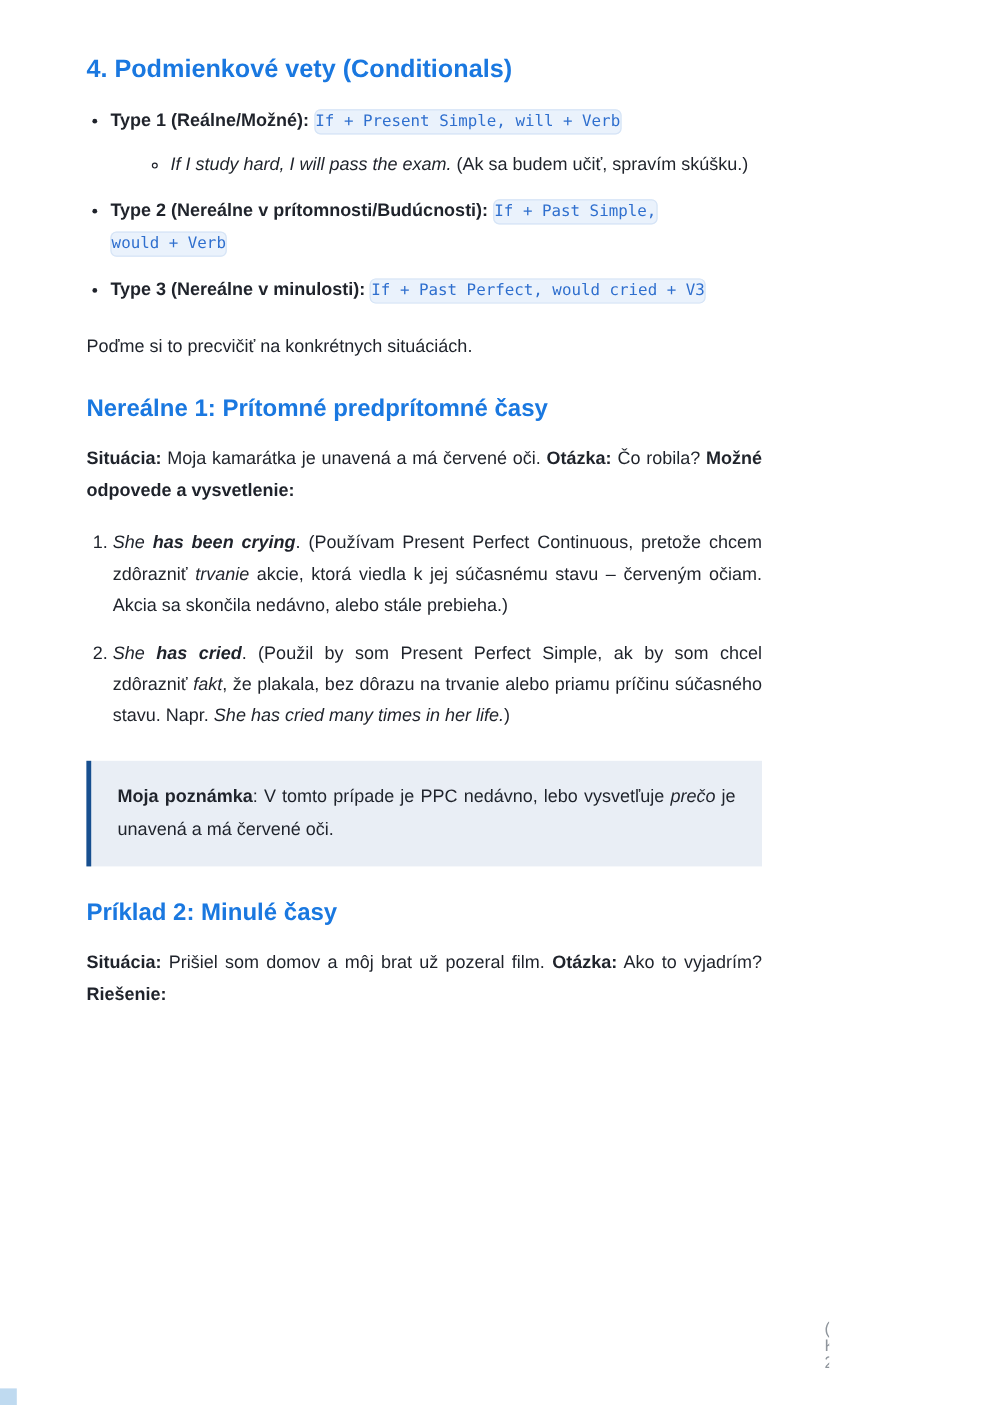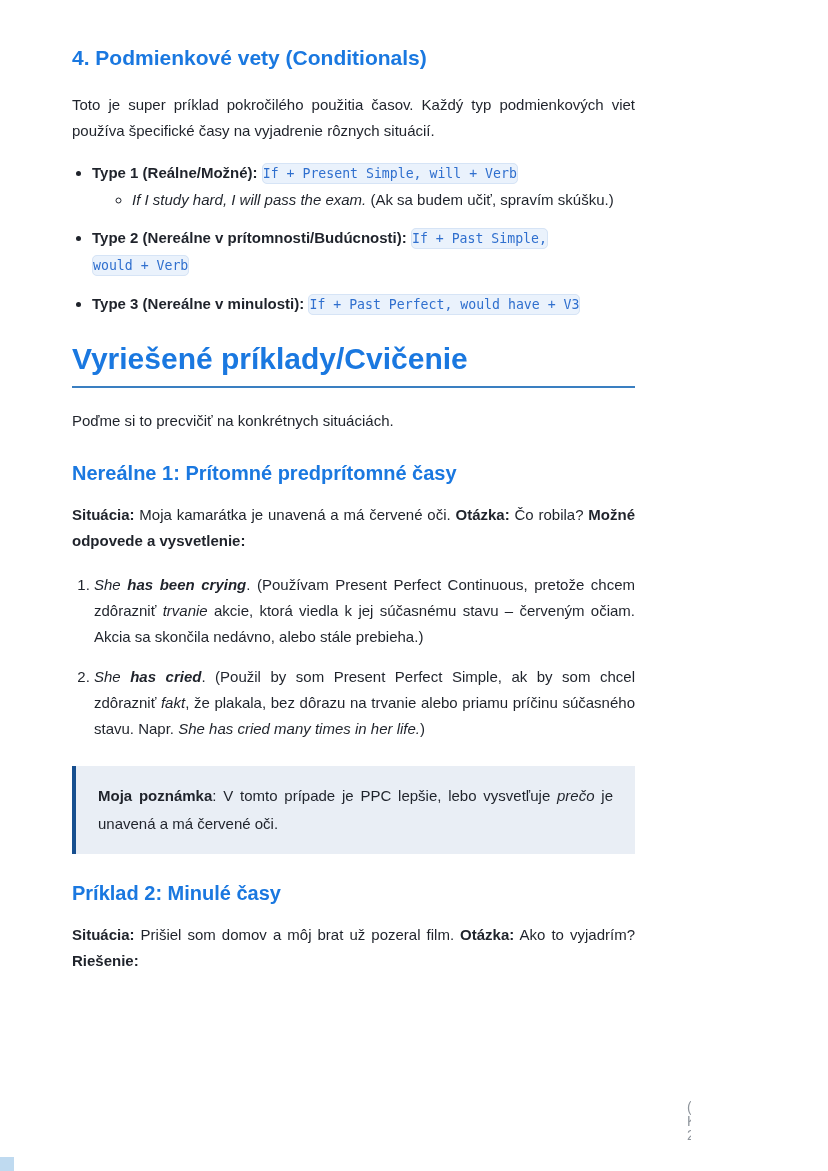--- a/index.html
+++ b/index.html
@@ -18,21 +18,21 @@
   h2.cond-heading {
     color: var(--heading-blue, #1a78e0);
     font-size: 21px; line-height: 28px; font-weight: 700;
     margin-top: 44px;
   }
   p { font-size: 15px; line-height: 26px; text-align: justify; }
   .p-intro { margin-top: 20px; }
 
   ul.cond-list { margin: 16px 0 0; padding-left: 20px; list-style: disc; }
   ul.cond-list > li { margin-bottom: 12px; font-size: 15px; line-height: 26px; text-align: justify; }
-  ul.sub-list { list-style: circle; margin: 0; padding-left: 40px; }
+  ul.sub-list { list-style: circle; margin: 10px; padding-left: 40px; }
   ul.sub-list > li { margin: 0; font-size: 15px; line-height: 26px; text-align: justify; }
 
   h1.solved-heading {
     color: var(--heading-blue, #1a78e0);
     font-size: 30px; line-height: 34px; font-weight: 700;
     margin-top: 24px; padding-bottom: 10px;
     border-bottom: 2px solid var(--rule-blue, #3a7fc1);
   }
   .p-practice { margin-top: 20px; }
 
@@ -88,58 +88,56 @@
   }
 </style>
 </head>
 <body>
 
 <div class="page">
   <div class="content">
 
     <h2 class="cond-heading">4. Podmienkové vety (Conditionals)</h2>
 
-    <p class="p-intro">Toto je super príklad pokročilého použitia časov. Každý typ podmienkových viet používa špecifické časy na vyjadrenie rôznych situácií.</p>
 
     <ul class="cond-list">
       <li>
         <div><span class="b">Type 1 (Reálne/Možné): </span><span class="code">If + Present Simple, will + Verb</span></div>
         <ul class="sub-list">
           <li>
             <div><span class="i">If I study hard, I will pass the exam.</span><span> (Ak sa budem učiť, spravím skúšku.)</span></div>
           </li>
         </ul>
       </li>
       <li>
         <div><span class="b">Type 2 (Nereálne v prítomnosti/Budúcnosti): </span><span class="code">If + Past Simple,</span><br><span class="code">would + Verb</span></div>
       </li>
       <li>
-        <div><span class="b">Type 3 (Nereálne v minulosti): </span><span class="code">If + Past Perfect, would have + V3</span></div>
+        <div><span class="b">Type 3 (Nereálne v minulosti): </span><span class="code">If + Past Perfect, would cried + V3</span></div>
       </li>
     </ul>
 
-    <h1 class="solved-heading">Vyriešené príklady/Cvičenie</h1>
 
     <p class="p-practice">Poďme si to precvičiť na konkrétnych situáciách.</p>
 
     <h3 class="example-heading">Nereálne 1: Prítomné predprítomné časy</h3>
 
     <p class="p-situation"><span class="b">Situácia:</span><span> Moja kamarátka je unavená a má červené oči. </span><span class="b">Otázka:</span><span> Čo robila? </span><span class="b">Možné odpovede a vysvetlenie:</span></p>
 
     <ol class="answers-list">
       <li>
         <div><span class="i">She </span><span class="b i">has been crying</span><span>. (Používam Present Perfect Continuous, pretože chcem zdôrazniť </span><span class="i">trvanie</span><span> akcie, ktorá viedla k jej súčasnému stavu – červeným očiam. Akcia sa skončila nedávno, alebo stále prebieha.)</span></div>
       </li>
       <li>
         <div><span class="i">She </span><span class="b i">has cried</span><span>. (Použil by som Present Perfect Simple, ak by som chcel zdôrazniť </span><span class="i">fakt</span><span>, že plakala, bez dôrazu na trvanie alebo priamu príčinu súčasného stavu. Napr. </span><span class="i">She has cried many times in her life.</span><span>)</span></div>
       </li>
     </ol>
 
     <blockquote class="note-callout">
-      <div><span class="b">Moja poznámka</span><span>: V tomto prípade je PPC lepšie, lebo vysvetľuje </span><span class="i">prečo</span><span> je unavená a má červené oči.</span></div>
+      <div><span class="b">Moja poznámka</span><span>: V tomto prípade je PPC nedávno, lebo vysvetľuje </span><span class="i">prečo</span><span> je unavená a má červené oči.</span></div>
     </blockquote>
 
     <h3 class="example-heading">Príklad 2: Minulé časy</h3>
 
     <p class="p-situation"><span class="b">Situácia:</span><span> Prišiel som domov a môj brat už pozeral film. </span><span class="b">Otázka:</span><span> Ako to vyjadrím? </span><span class="b">Riešenie:</span></p>
 
   </div>
 
   <div class="watermark">(c) Knowunity 2025</div>
   <div class="edge-right"></div>

